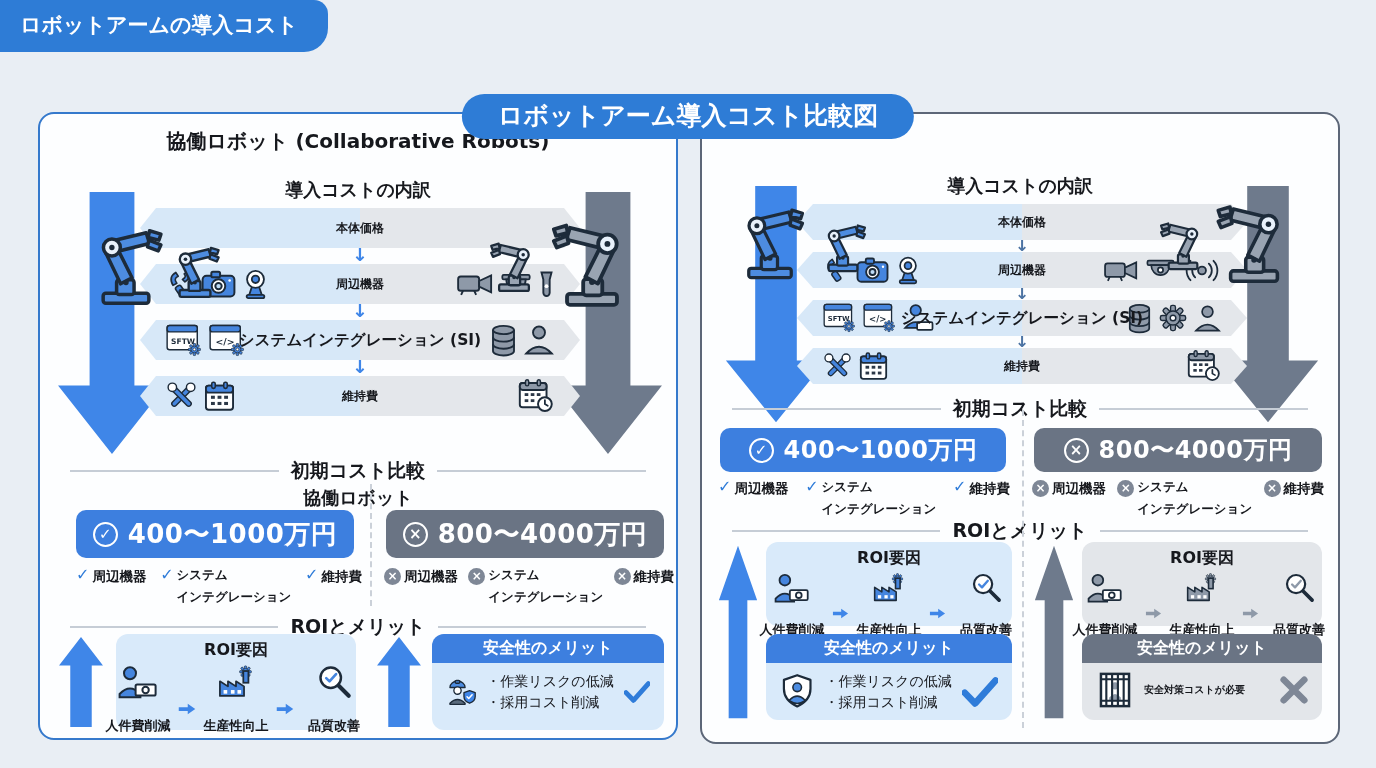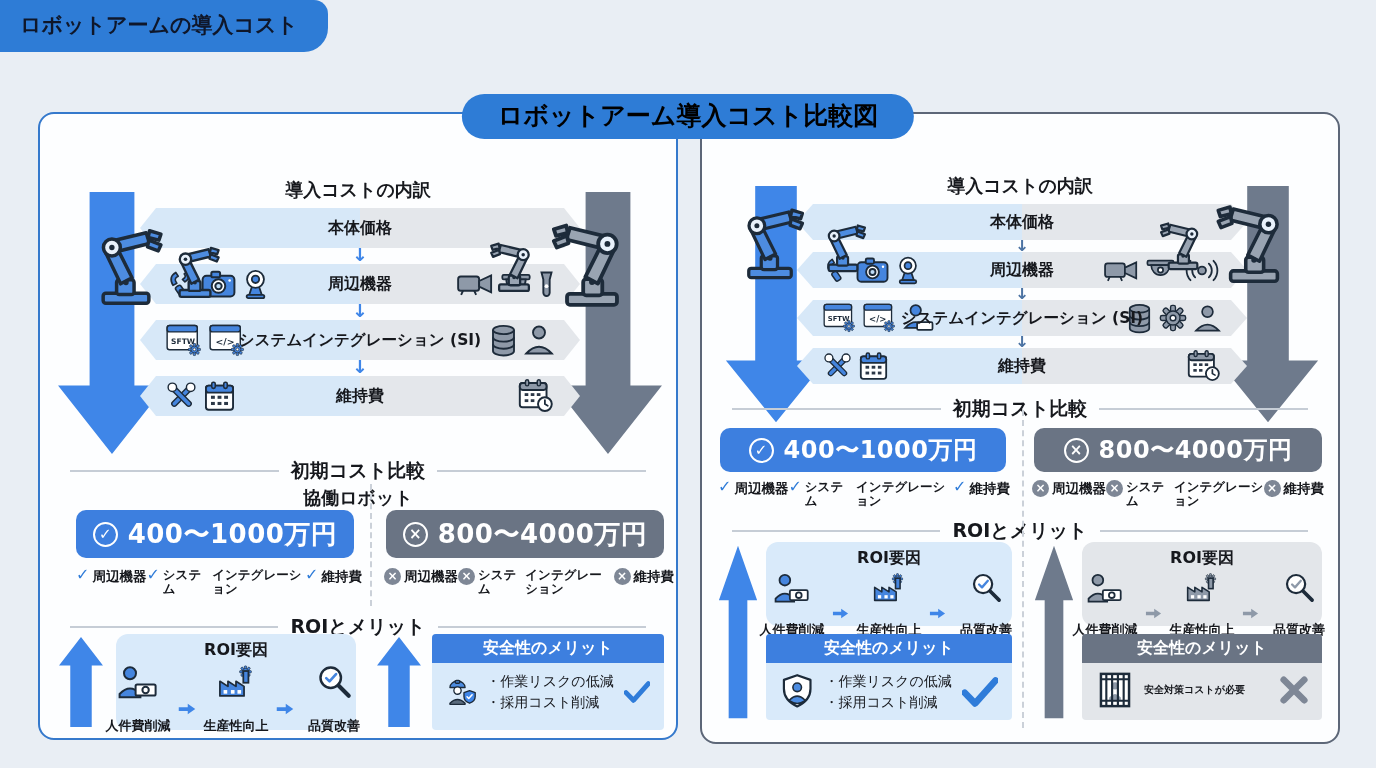--- a/index.html
+++ b/index.html
@@ -7,41 +7,41 @@
     --arrowblue:#3F86E8; --arrowgray:#6E7A8C;
     --bandblue:#D7E8F8; --bandgray:#E4E7EB;
     --lightblue:#D9EAFA; --lightgray:#E3E6EA;
     --ink:#16181D; --line:#C6CDD6;
     --iconblue:#4585DE; --icongray:#8E99A8;
   }
   *{box-sizing:border-box;margin:0;padding:0;}
   body{width:1376px;height:768px;}
   .stage{position:relative;width:1376px;height:768px;overflow:hidden;background:#E9EEF4;
     font-family:"DejaVu Sans","Liberation Sans",sans-serif;color:var(--ink);}
-  .badge{position:absolute;left:0;top:0;background:var(--blue);color:#0f172a;font-size:21px;font-weight:700;
+  .badge{position:absolute;left:0;top:0;background:var(--blue);color:#ffffff;font-size:21px;font-weight:700;
     padding:11px 30px 13px 20px;border-radius:0 14px 24px 0;z-index:6;}
-  .main-title{position:absolute;top:94px;left:50%;transform:translateX(-50%);background:var(--blue);color:#000000;
+  .main-title{position:absolute;top:94px;left:50%;transform:translateX(-50%);background:var(--blue);color:#ffffff;
     font-size:25px;font-weight:700;padding:5px 36px 7px;border-radius:26px;white-space:nowrap;z-index:5;}
   .panel{position:absolute;top:112px;background:#FDFEFF;border-radius:16px;}
   .lp{left:38px;width:640px;height:628px;border:2px solid #3579CC;}
   .rp{left:700px;width:640px;height:632px;border:2px solid #5D6778;}
   .ptitle{position:absolute;top:14px;left:0;width:100%;text-align:center;font-size:20px;font-weight:700;}
   .flow{position:absolute;left:0;width:100%;margin-top:20px;}
   .lp .flow{top:44px;height:296px;}
   .rp .flow{top:40px;height:252px;}
   .fhead{position:absolute;top:0;left:0;width:100%;text-align:center;font-size:18px;font-weight:700;}
   .bands{position:absolute;}
   .lp .bands{left:100px;width:440px;top:30px;}
   .rp .bands{left:95px;width:450px;top:30px;}
   .band{position:relative;display:flex;align-items:center;justify-content:space-between;padding:0 26px;
     background:linear-gradient(90deg,var(--bandblue) 0 50%,var(--bandgray) 50% 100%);
     clip-path:polygon(0 50%,16px 0,calc(100% - 16px) 0,100% 50%,calc(100% - 16px) 100%,16px 100%);}
   .lp .band{height:40px;}
   .rp .band{height:36px;}
-  .blabel{position:absolute;left:50%;top:50%;transform:translate(-50%,-50%);font-weight:700;font-size:16px;white-space:nowrap;z-index:2;}
+  .blabel{position:absolute;left:50%;top:50%;transform:translate(-50%,-50%);font-weight:700;font-size:12px;white-space:nowrap;z-index:2;}
   .blabel.si{font-size:15.5px;}
   .bgrp{display:flex;align-items:center;gap:7px;z-index:1;}
   .mini{height:16px;line-height:13px;text-align:center;font-weight:800;font-size:19px;color:var(--arrowblue);}
   .rp .mini{height:12px;line-height:10px;font-size:17px;color:#4C73A3;}
   .cb{color:var(--iconblue);} .cg{color:var(--icongray);}
   .bigarrow,.uparrow{position:absolute;z-index:0;}
   .robot{position:absolute;z-index:3;}
   .mir{transform:scaleX(-1);}
   .divider{position:absolute;left:30px;right:30px;display:flex;align-items:center;gap:12px;}
   .divider i{flex:1;height:2px;background:var(--line);}
@@ -55,30 +55,30 @@
   .cval{font-size:26px;letter-spacing:.5px;}
   .rp .cval{font-size:24px;}
   .rnd{width:25px;height:25px;border:2.5px solid #fff;border-radius:50%;display:flex;align-items:center;justify-content:center;
     font-size:15px;font-weight:800;flex:0 0 auto;}
   .citems{position:absolute;display:flex;justify-content:space-between;}
   .ci{display:flex;align-items:flex-start;gap:3px;}
   .ck{color:#2F7CD9;font-weight:800;font-size:16px;line-height:18px;}
   .cx{width:17px;height:17px;margin-top:2px;background:#7E8796;border-radius:50%;color:#fff;font-size:12px;font-weight:700;
     line-height:17px;text-align:center;flex:0 0 auto;}
   .cit{font-size:13.5px;font-weight:700;line-height:1.2;padding-top:2px;white-space:nowrap;}
-  .cit2{display:flex;flex-direction:row;font-size:12.5px;font-weight:700;line-height:1.15;padding-top:2px;gap:8px;}
+  .cit2{display:flex;flex-direction:column;font-size:12.5px;font-weight:700;line-height:1.15;padding-top:2px;gap:8px;}
   .vdash{position:absolute;border-left:2px dashed #CBD1D9;}
   .roibox{position:absolute;background:var(--lightblue);border-radius:12px;}
   .roibox.gray{background:var(--lightgray);}
   .rtitle{text-align:center;font-weight:700;font-size:16px;margin-top:6px;}
   .rflow{display:flex;justify-content:center;align-items:flex-end;gap:5px;margin-top:2px;}
   .rf{display:flex;flex-direction:column;align-items:center;min-width:70px;}
   .rf .rlab{font-size:13px;font-weight:700;margin-top:18px;white-space:nowrap;}
   .rarrow{margin-bottom:20px;flex:0 0 auto;}
-  .safebox{position:absolute;border-radius:4px;overflow:hidden;background:var(--lightblue);}
+  .safebox{position:absolute;border-radius:12px;overflow:hidden;background:var(--lightblue);}
   .safebox.gray{background:var(--lightgray);}
   .shead{background:var(--boxblue);color:#fff;text-align:center;font-weight:700;font-size:16px;padding:4px 0;}
   .safebox.gray .shead{background:var(--boxgray);}
   .sbody{display:flex;align-items:center;gap:10px;padding:8px 14px;}
   .spoints{flex:1;}
   .spoints div{font-size:14px;font-weight:400;line-height:1.5;white-space:nowrap;}
   .snote{flex:1;font-size:10px;font-weight:700;white-space:nowrap;}
   .hidden-defs{position:absolute;width:0;height:0;overflow:hidden;}
 </style>
 </head>
@@ -288,20 +288,21 @@
   </symbol>
 </defs>
 </svg>
 
 <div class="stage">
 
   <div class="badge">ロボットアームの導入コスト</div>
   <div class="main-title">ロボットアーム導入コスト比較図</div>
 
   <section class="panel lp">
+    <h2 class="ptitle">協働ロボット (Collaborative Robots)</h2>
 
     <div class="flow">
       <svg class="bigarrow" style="left:16px;top:14px;width:112px;height:264px;color:var(--arrowblue);">
           <use href="#i-bigdown"></use>
         </svg>
       <svg class="bigarrow" style="left:512px;top:14px;width:112px;height:264px;color:var(--arrowgray);">
           <use href="#i-bigdown"></use>
         </svg>
 
       <div class="fhead">導入コストの内訳</div>

